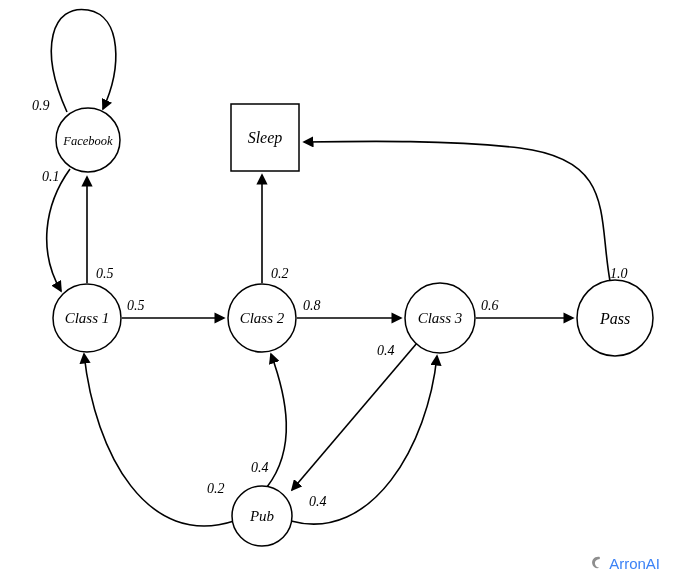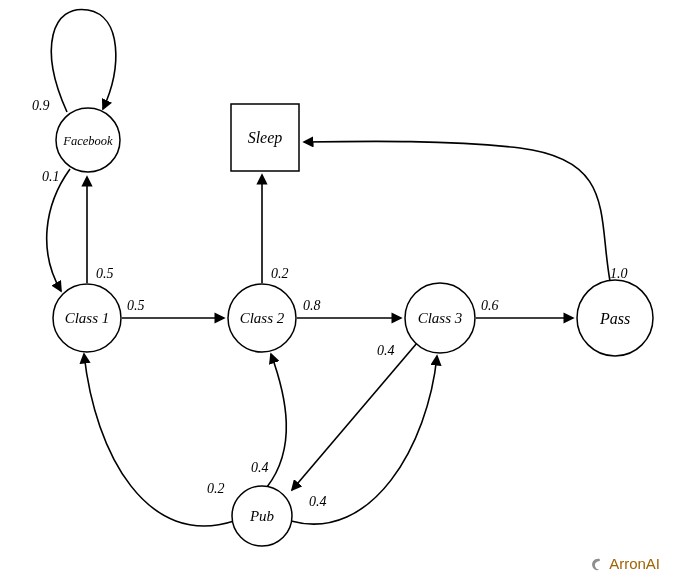--- a/index.html
+++ b/index.html
@@ -16,22 +16,22 @@
     font-style:italic;
     fill:#000000;
   }
   .node-label{font-size:15px;}
   .node-label.small{font-size:12.5px;}
   .node-label.big{font-size:16px;}
   .prob-label{font-size:14px;}
   .watermark{
     position:absolute;
     right:16px;bottom:14px;
-    display:flex;align-items:flex-end;gap:5px;
-    color:#a16207;
+    display:flex;align-items:flex-start;gap:5px;
+    color:#3b82f6;
     font-family:"Liberation Sans",sans-serif;
     font-size:15px;
     user-select:none;
   }
 </style>
 </head>
 <body>
 
 <div class="stage">
   <svg class="diagram" width="676" height="586" viewBox="0 0 676 586">

